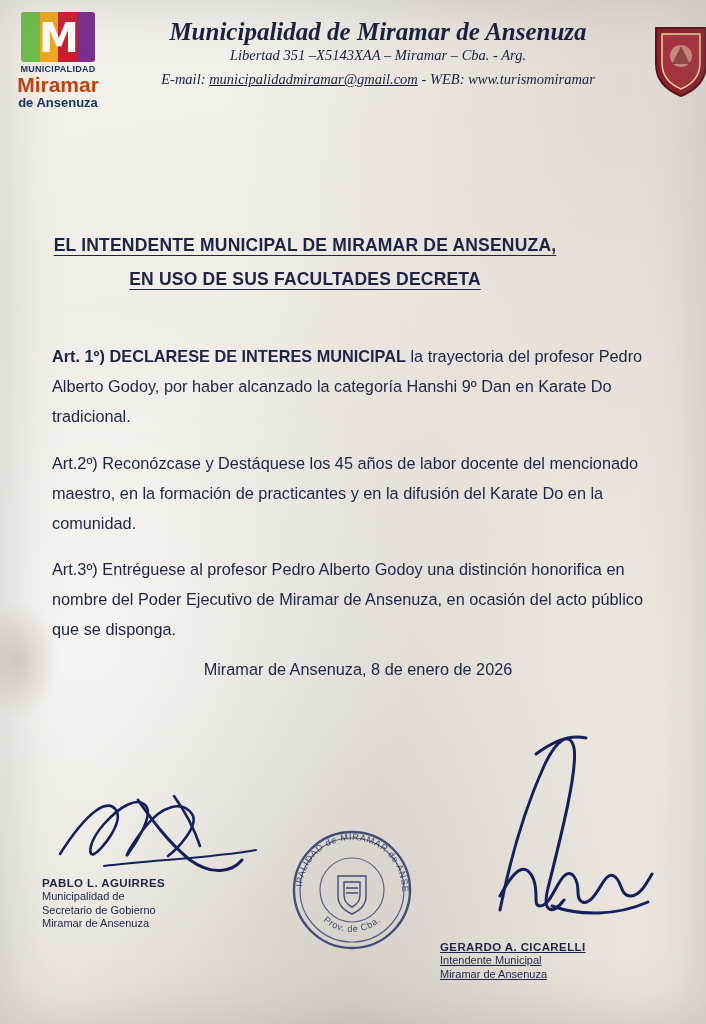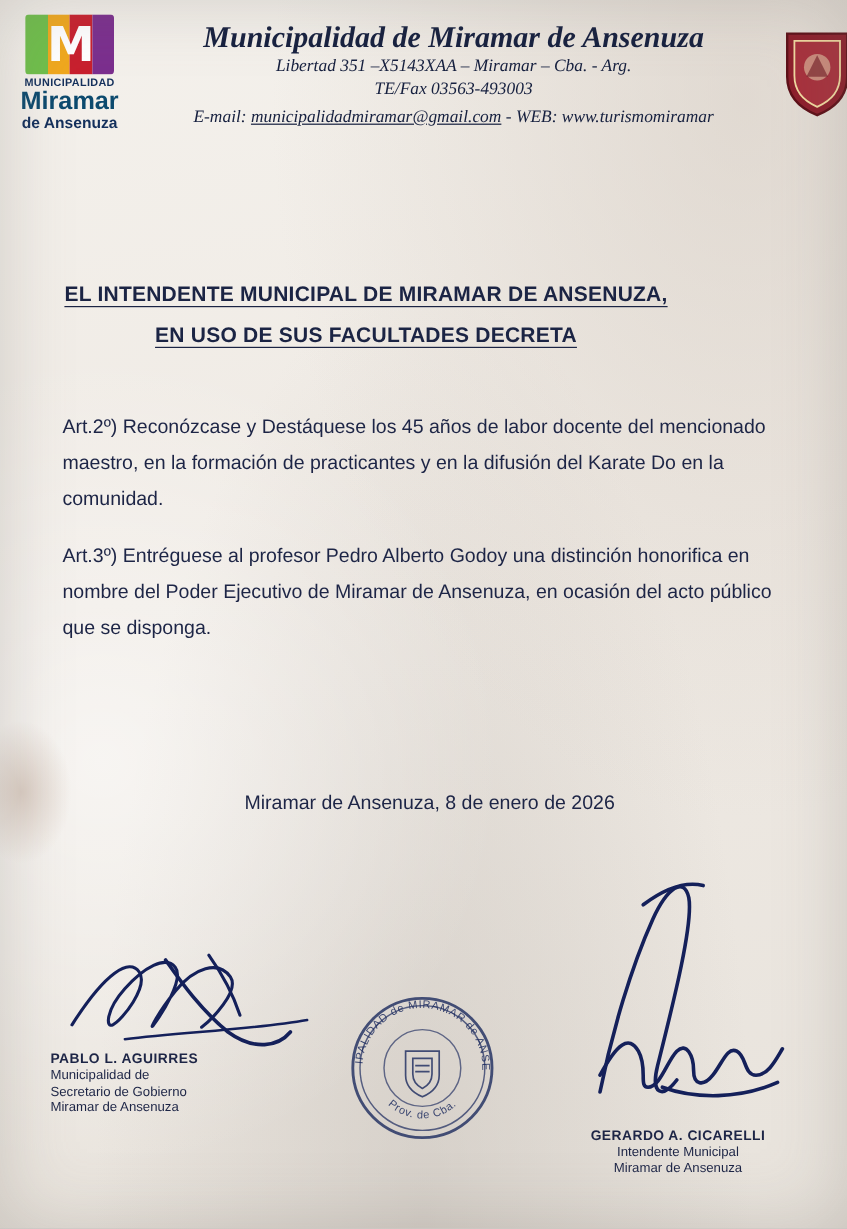--- a/index.html
+++ b/index.html
@@ -76,21 +76,21 @@
   .logo-line1 {
     font-size: 9px;
     font-weight: 700;
     letter-spacing: 0.3px;
     color: #14305c;
     margin-top: 2px;
   }
   .logo-line2 {
     font-size: 21px;
     font-weight: 700;
-    color: #0c4a6e;
+    color: #c2410c;
     line-height: 22px;
     font-family: "Liberation Sans", sans-serif;
   }
   .logo-line3 {
     font-size: 13px;
     font-weight: 700;
     color: #14305c;
     line-height: 14px;
   }
   .header-text {
@@ -188,21 +188,21 @@
     position: absolute;
     left: 42px;
     top: 780px;
     width: 250px;
   }
   .sig-right {
     position: absolute;
     left: 440px;
     top: 720px;
     width: 250px;
-    text-align: center;
+    text-decoration: underline;
   }
   .sig-scribble {
     height: 96px;
     position: relative;
   }
   .sig-name {
     font-size: 11.5px;
     font-weight: 700;
     letter-spacing: 0.4px;
     color: #1d2546;
@@ -250,21 +250,20 @@
         <div class="logo-m">M</div>
       </div>
       <div class="logo-line1">MUNICIPALIDAD</div>
       <div class="logo-line2">Miramar</div>
       <div class="logo-line3">de Ansenuza</div>
     </div>
 
     <div class="header-text">
       <div class="org-name">Municipalidad de Miramar de Ansenuza</div>
       <div class="org-addr">Libertad 351 –X5143XAA – Miramar – Cba. - Arg.</div>
-      <div class="org-tel">TE/Fax  03563-493003</div>
       <div class="org-mail">
         <span>E-mail:</span>
         <u><span>municipalidadmiramar@gmail.com</span></u>
         <span>-</span>
         <span>WEB:</span>
         <span>www.turismomiramar</span>
       </div>
     </div>
 
     <div class="crest">
@@ -276,20 +275,23 @@
       </svg>
     </div>
   </div>
 
   <div class="title-block">
     <div><span class="title-line">EL INTENDENTE MUNICIPAL DE MIRAMAR DE ANSENUZA,</span></div>
     <div><span class="title-line">EN USO DE SUS FACULTADES DECRETA</span></div>
   </div>
 
   <div class="body-text">
+    <p class="para">
+      <b>Art. 1º) DECLARESE DE INTERES MUNICIPAL</b><span> la trayectoria del profesor Pedro Alberto Godoy, por haber alcanzado la categoría Hanshi 9º Dan en Karate Do tradicional.</span>
+    </p>
     <p class="para">
       <span>Art.2º) Reconózcase y Destáquese los 45 años de labor docente del mencionado maestro, en la formación de practicantes y en la difusión del Karate Do en la comunidad.</span>
     </p>
     <p class="para">
       <span>Art.3º) Entréguese al profesor Pedro Alberto Godoy una distinción honorifica en nombre del Poder Ejecutivo de Miramar de Ansenuza, en ocasión del acto público que se disponga.</span>
     </p>
   </div>
 
   <div class="date-line">Miramar de Ansenuza, 8 de enero de 2026</div>
 

